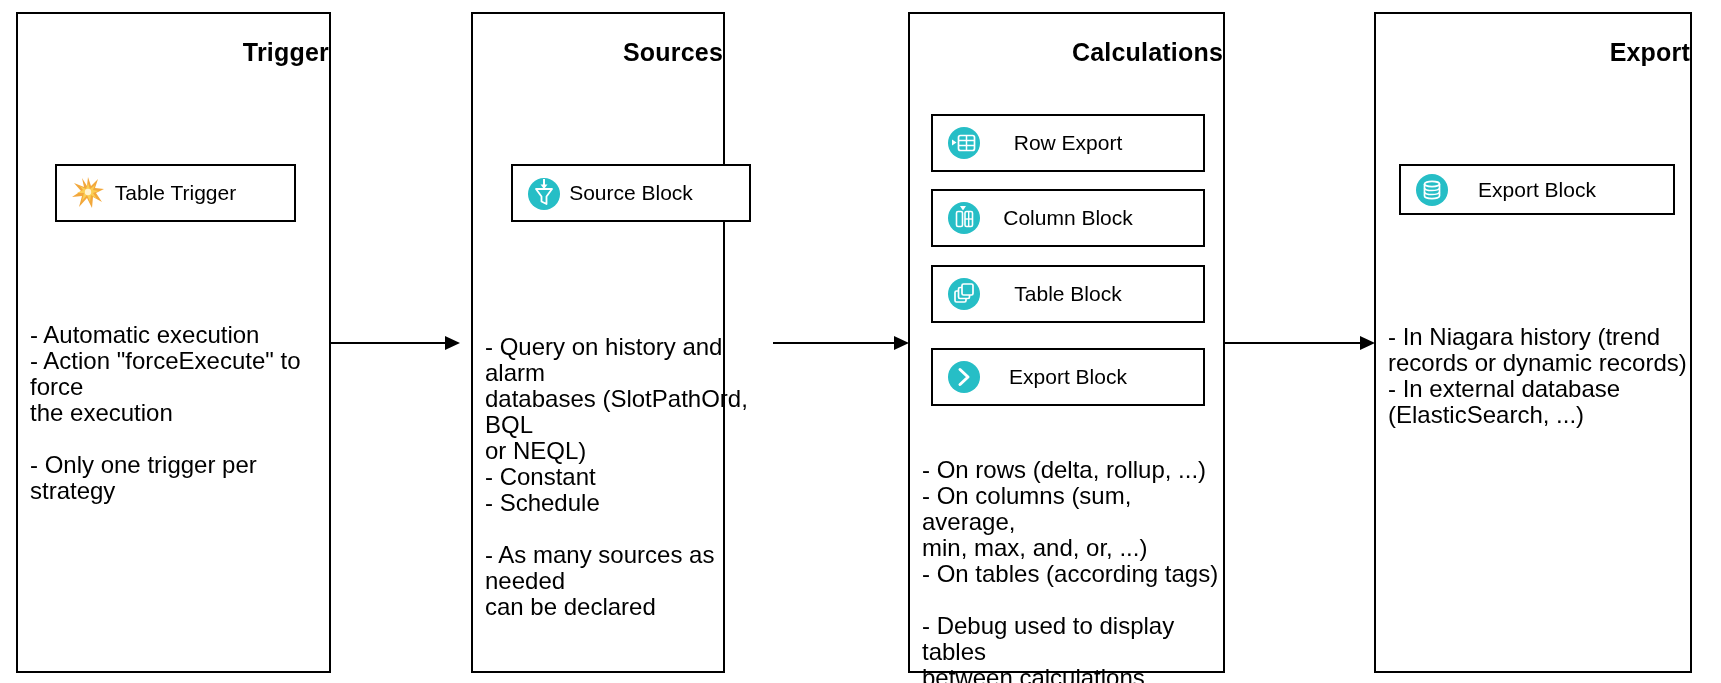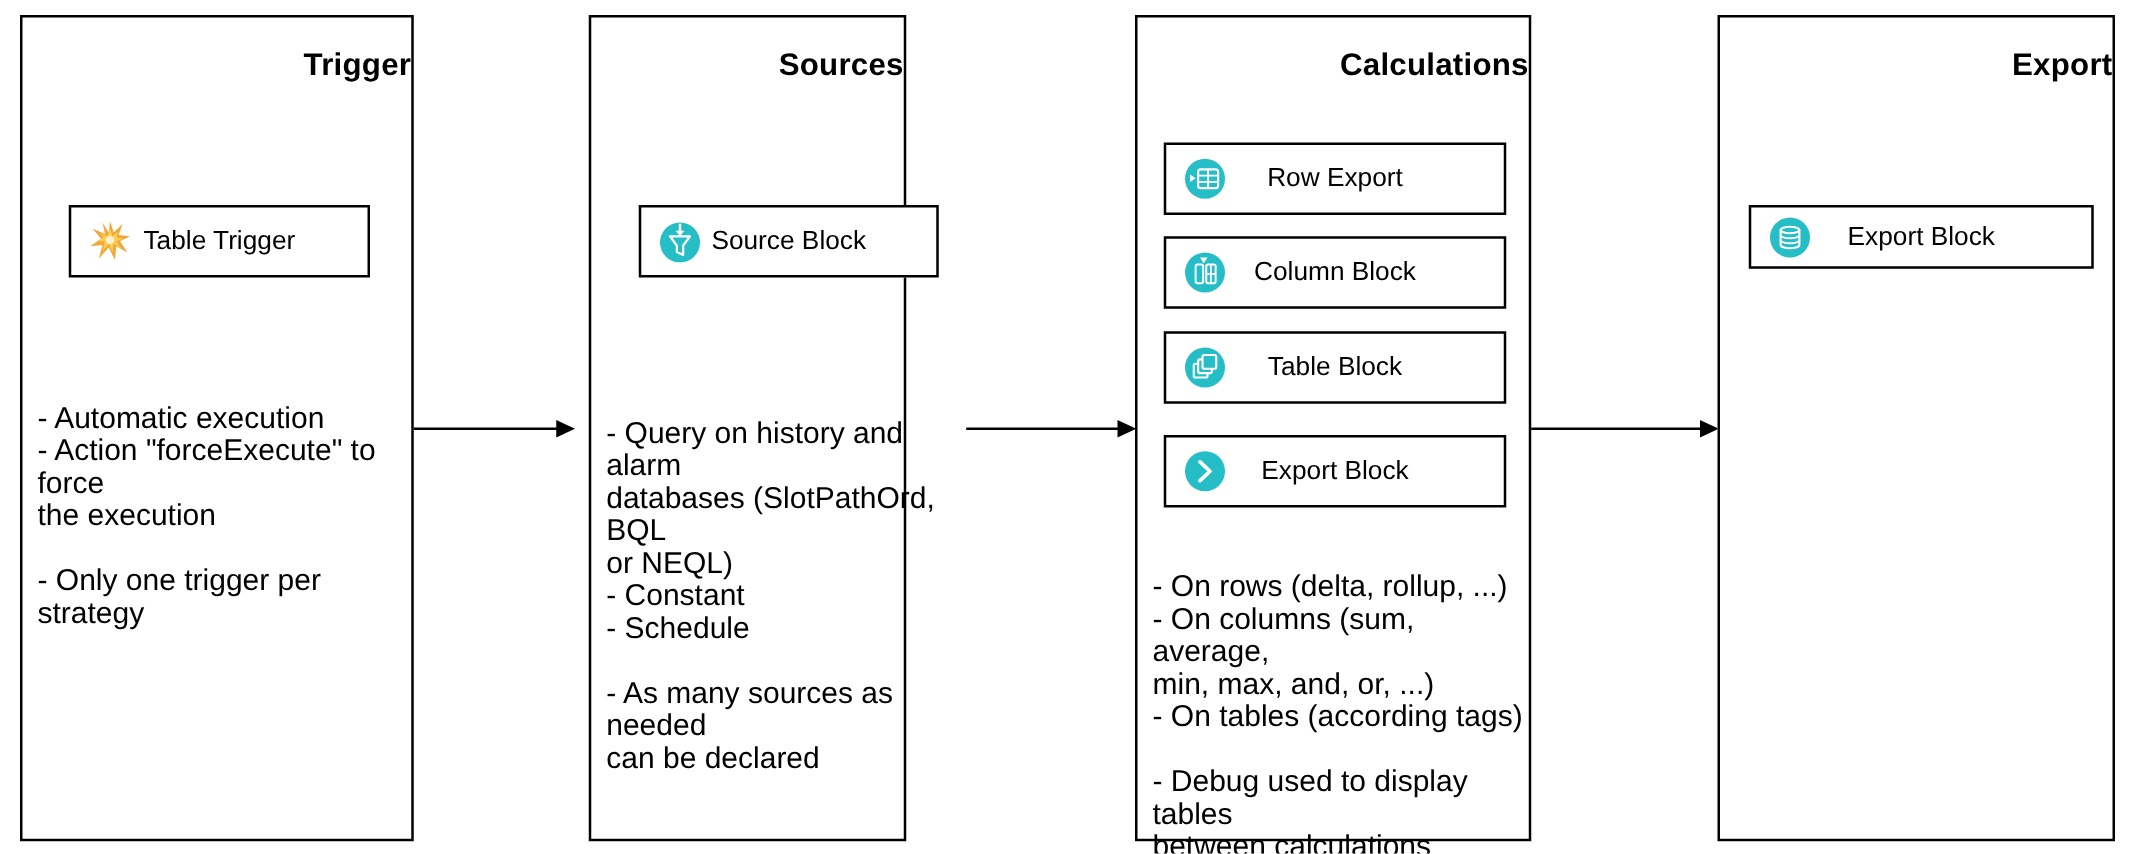--- a/index.html
+++ b/index.html
@@ -209,15 +209,19 @@
     <div class="block b-export">
       <svg class="blk-icon" viewBox="0 0 34 34" aria-hidden="true">
         <circle cx="17" cy="17" r="16" fill="#26BEC6"></circle>
         <path d="M9.5 11 v12 a7.5 2.6 0 0 0 15 0 v-12" fill="none" stroke="#ffffff" stroke-width="1.7"></path>
         <ellipse cx="17" cy="11" rx="7.5" ry="2.6" fill="none" stroke="#ffffff" stroke-width="1.7"></ellipse>
         <path d="M9.5 15 a7.5 2.6 0 0 0 15 0" fill="none" stroke="#ffffff" stroke-width="1.5"></path>
         <path d="M9.5 19 a7.5 2.6 0 0 0 15 0" fill="none" stroke="#ffffff" stroke-width="1.5"></path>
       </svg>
       <span class="blk-label">Export Block</span>
     </div>
+    <div class="desc d-export">- In Niagara history (trend
+records or dynamic records)
+- In external database
+(ElasticSearch, ...)</div>
   </div>
 
 </div>
 
 </body></html>

